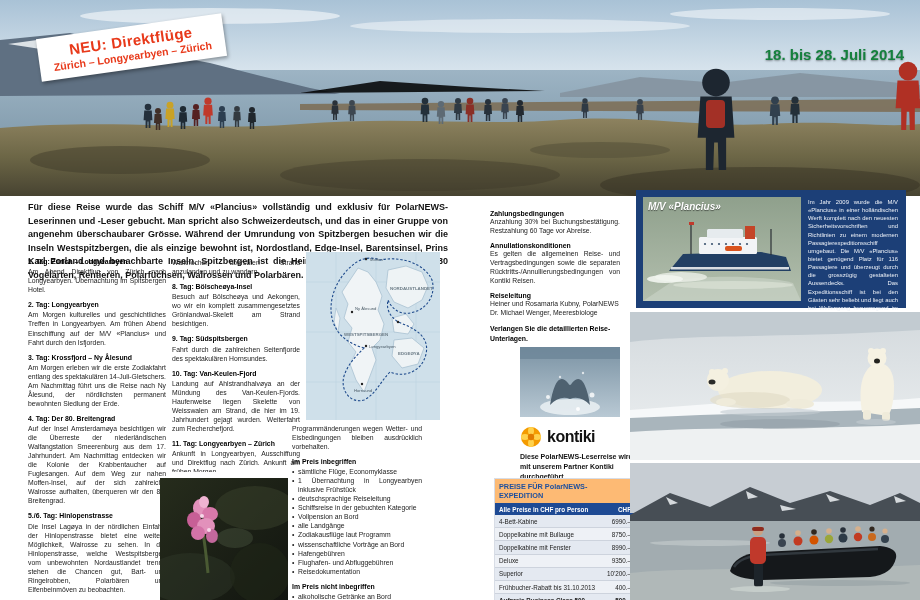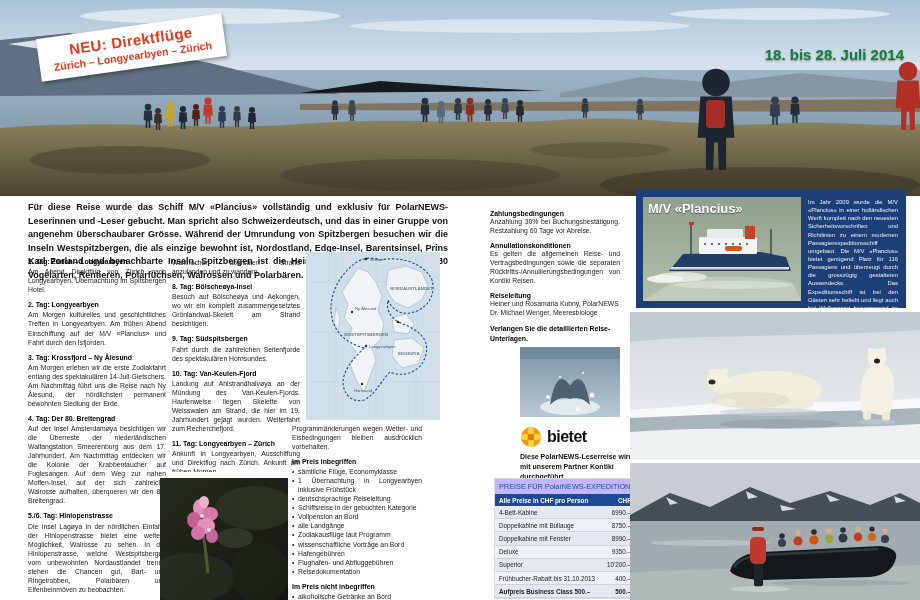--- a/index.html
+++ b/index.html
@@ -40,34 +40,34 @@
   .cond-head{font-weight:bold;font-size:6.9px;color:#000;}
   .cond-body{font-size:6.8px;line-height:1.33;text-align:justify;color:#222;}
   .request{font-weight:bold;font-size:6.9px;line-height:1.35;color:#000;}
 
   .kontiki-row{display:flex;align-items:center;gap:5px;}
   .kontiki-name{font-size:16px;font-weight:bold;letter-spacing:-.5px;color:#111;}
   .kontiki-note{font-size:7px;font-weight:bold;line-height:1.4;color:#111;margin-top:4px;}
 
   
   .ptable{width:140px;background:#eef1f6;border:1px solid #d8dde6;}
-  .pt-title{font-size:7.3px;font-weight:normal;color:#1d4f9e;padding:3px 4px;background:#c4b5fd;}
+  .pt-title{font-size:7.3px;font-weight:bold;color:#1d4f9e;padding:3px 4px;background:#fdba74;}
   .pt-head{display:flex;justify-content:space-between;background:#1e4a94;color:#fff;
     font-size:6.3px;font-weight:bold;padding:2.5px 4px;}
   .pt-row{display:flex;justify-content:space-between;font-size:6.3px;padding:2.6px 4px;
     border-bottom:1px solid #cdd3dd;background:#eef1f6;color:#222;}
   .pt-row:nth-child(odd){background:#e4e9f1;}
   .pt-row .v{text-align:right;white-space:nowrap;}
   .bold-row{font-weight:bold;}
 
   
   .shipbox{left:636px;top:190px;width:270px;height:118px;background:#1c3f77;}
   .ship-photo{left:7px;top:7px;width:158px;height:104px;}
-  .ship-label{left:12px;top:11px;font-size:13px;font-weight:bold;color:#fff;
-    text-shadow:0 1px 1px rgba(0,0,0,.5);}
+  .ship-label{left:12px;top:11px;font-size:10px;font-weight:bold;color:#fff;
+    text-shadow:0 1px 1px rgba(0,0,0,.5);font-style:italic;}
   .ship-text{left:172px;top:8px;width:90px;font-size:5.9px;line-height:1.38;color:#eef2f8;text-align:justify;}
 </style>
 </head>
 <body>
 
 <div class="page">
 
   <div class="abs hero photo">
     <svg width="920" height="196" viewBox="0 0 920 196">
       <defs>
@@ -341,21 +341,21 @@
   <div class="abs" style="left:520px;top:426px;width:125px;">
     <div class="kontiki-row">
       <svg width="22" height="22" viewBox="0 0 22 22">
         <circle cx="11" cy="11" r="10" fill="#f49b00"></circle>
         <ellipse cx="11" cy="5" rx="3" ry="4" fill="#ffd24d"></ellipse>
         <ellipse cx="11" cy="17" rx="3" ry="4" fill="#ffd24d"></ellipse>
         <ellipse cx="5" cy="11" rx="4" ry="3" fill="#ffd24d"></ellipse>
         <ellipse cx="17" cy="11" rx="4" ry="3" fill="#ffd24d"></ellipse>
         <circle cx="11" cy="11" r="3.2" fill="#e07c00"></circle>
       </svg>
-      <span class="kontiki-name">bietet</span>
+      <span class="kontiki-name">kontiki</span>
     </div>
     <div class="kontiki-note">Diese PolarNEWS-Leserreise wird mit unserem Partner Kontiki durchgeführt.</div>
   </div>
 
   <div class="abs ptable" style="left:494px;top:478px;">
     <div class="pt-title">PREISE FÜR PolarNEWS-EXPEDITION</div>
     <div class="pt-head">
       <span>Alle Preise in CHF pro Person</span>
       <span>CHF</span>
     </div>

